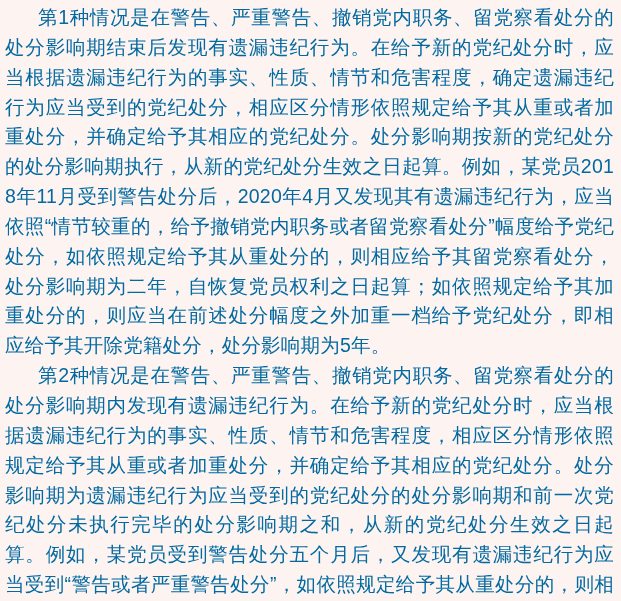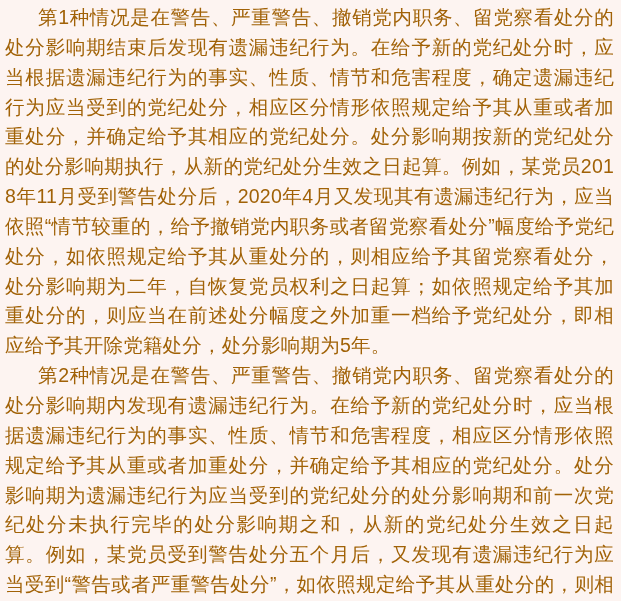--- a/index.html
+++ b/index.html
@@ -13,21 +13,21 @@
     background: #fdf4f1;
   }
   .document-page {
     box-sizing: border-box;
     width: 621px;
     height: 601px;
     padding: 3px 7px 0 5px;
     font-family: "Liberation Sans", "DejaVu Sans", sans-serif;
     font-size: 19.5px;
     line-height: 29.85px;
-    color: #a16207;
+    color: #0369a1;
     text-align: justify;
     text-justify: inter-ideograph;
     letter-spacing: 0.2px;
   }
   .document-page p {
     margin: 0;
     padding: 0;
     text-indent: 33px;
     word-break: break-all;
     overflow-wrap: break-word;

